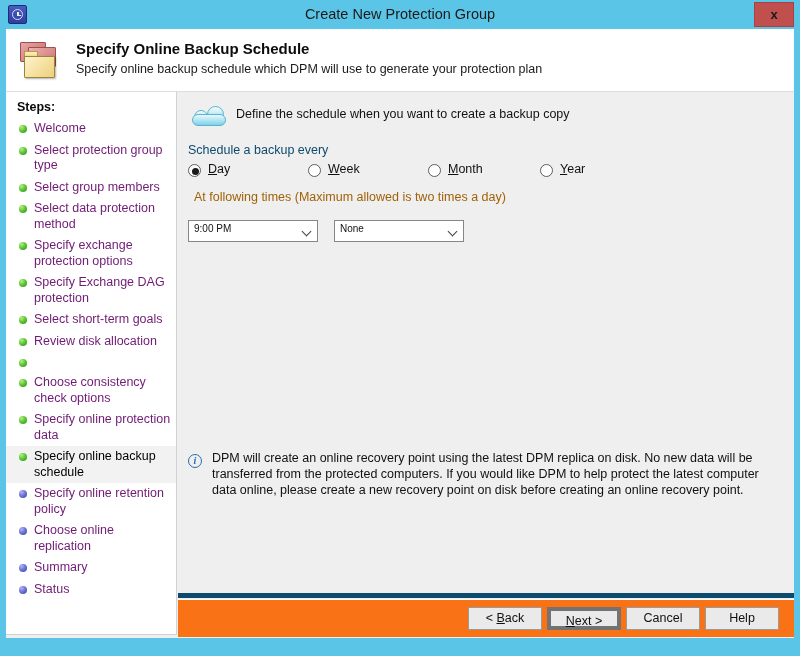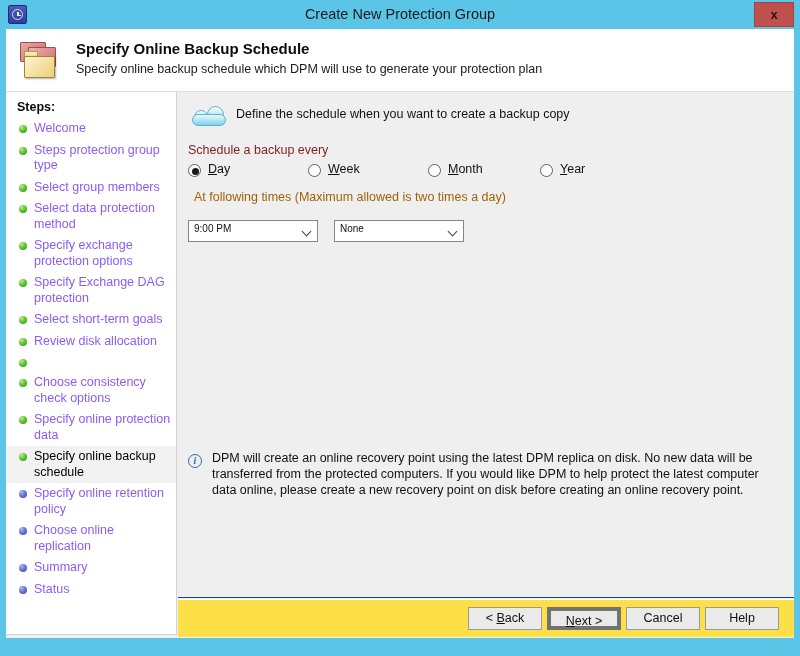--- a/index.html
+++ b/index.html
@@ -139,21 +139,21 @@
   #steps-list {
     position: absolute; left: 0; top: 26px;
     width: 171px;
   }
   .step {
     position: relative;
     padding: 3px 6px 3px 28px;
     min-height: 20px;
     font-size: 12.5px;
     line-height: 15.5px;
-    color: #8b5cf6;
+    color: #701a75;
     cursor: default;
   }
   .step.current {
     background: #f2f2f2;
     color: #000000;
   }
   .step .bullet {
     position: absolute; left: 13px; top: 7px;
     width: 8px; height: 8px;
     border-radius: 50%;
@@ -164,21 +164,21 @@
   .step.todo .bullet {
     background: radial-gradient(circle at 32% 28%, #b0b6f0 0%, #6c75d8 45%, #3b42a3 100%);
   }
   .step .txt { display: block; }
 
   
   #main {
     position: absolute; left: 172px; top: 0px;
     width: 616px; height: 506px;
     background: #efefef;
-    border-bottom: 1px solid #0c4a6e;
+    border-bottom: 5px solid #0c4a6e;
   }
   #cloud-row {
     position: absolute; left: 10px; top: 8px;
     width: 600px; height: 32px;
   }
   #cloud-icon {
     position: absolute; left: 2px; top: 4px;
     width: 40px; height: 24px;
   }
   #cloud-icon .c-body {
@@ -202,21 +202,21 @@
     border: 1px solid #56b4cf;
     border-radius: 50%;
   }
   #cloud-text {
     position: absolute; left: 48px; top: 7px;
     font-size: 12.5px; color: #111;
   }
 
   #sched-label {
     position: absolute; left: 10px; top: 51px;
-    font-size: 12.5px; color: #7f1d1d;
+    font-size: 12.5px; color: #0c4a6e;
   }
 
   #radio-row {
     position: absolute; left: 10px; top: 70px;
     width: 600px; height: 20px;
   }
   .radio-opt {
     position: absolute; top: 0;
     height: 18px;
     font-size: 12.5px; color: #111;
@@ -291,21 +291,21 @@
     width: 568px;
     font-size: 12.5px;
     line-height: 16px;
     color: #111;
   }
 
   
   #footer {
     position: absolute; left: 172px; top: 507px;
     width: 616px; height: 38px;
-    background: #fde047;
+    background: #f97316;
     border-top: 1px solid #ffffff;
     padding-left: 13px;
   }
   .btn {
     position: absolute; top: 7px;
     width: 74px; height: 23px;
     background: #eaeaea;
     border: 1px solid #9a9a9a;
     font-size: 12.5px;
     color: #111;
@@ -351,21 +351,21 @@
 
     <div id="sidebar">
       <div id="steps-label">Steps:</div>
       <div id="steps-list">
           <div class="step done">
             <span class="bullet"></span>
             <span class="txt">Welcome</span>
           </div>
           <div class="step done">
             <span class="bullet"></span>
-            <span class="txt">Steps protection group type</span>
+            <span class="txt">Select protection group type</span>
           </div>
           <div class="step done">
             <span class="bullet"></span>
             <span class="txt">Select group members</span>
           </div>
           <div class="step done">
             <span class="bullet"></span>
             <span class="txt">Select data protection method</span>
           </div>
           <div class="step done">

